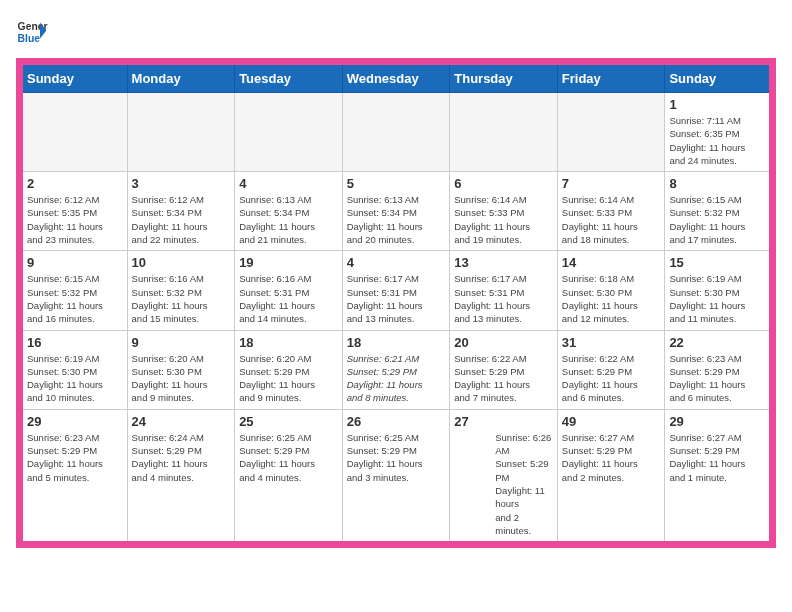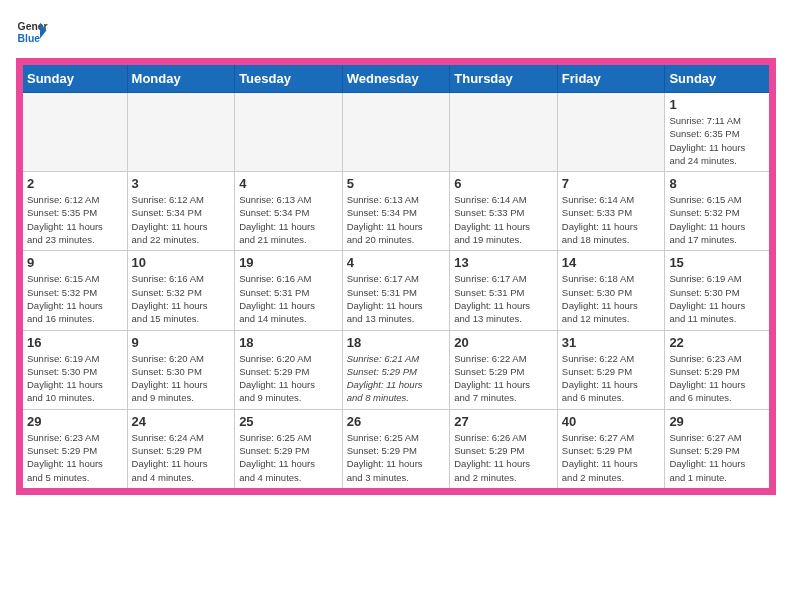--- a/index.html
+++ b/index.html
@@ -299,27 +299,27 @@
         </td>
         <td>
           <span class="day-number">26</span>
           <div class="day-info" style="white-space: pre-line;">Sunrise: 6:25 AM
 Sunset: 5:29 PM
 Daylight: 11 hours
 and 3 minutes.</div>
         </td>
         <td>
           <span class="day-number">27</span>
-          <div class="day-info" style="white-space: pre-line;">Sunrise: 6:26 AM
+          <div class="day-info" style="white-space: pre-line; margin-left: 41px;">Sunrise: 6:26 AM
 Sunset: 5:29 PM
 Daylight: 11 hours
 and 2 minutes.</div>
         </td>
         <td>
-          <span class="day-number">40</span>
+          <span class="day-number">49</span>
           <div class="day-info" style="white-space: pre-line;">Sunrise: 6:27 AM
 Sunset: 5:29 PM
 Daylight: 11 hours
 and 2 minutes.</div>
         </td>
         <td>
           <span class="day-number">29</span>
           <div class="day-info" style="white-space: pre-line;">Sunrise: 6:27 AM
 Sunset: 5:29 PM
 Daylight: 11 hours

